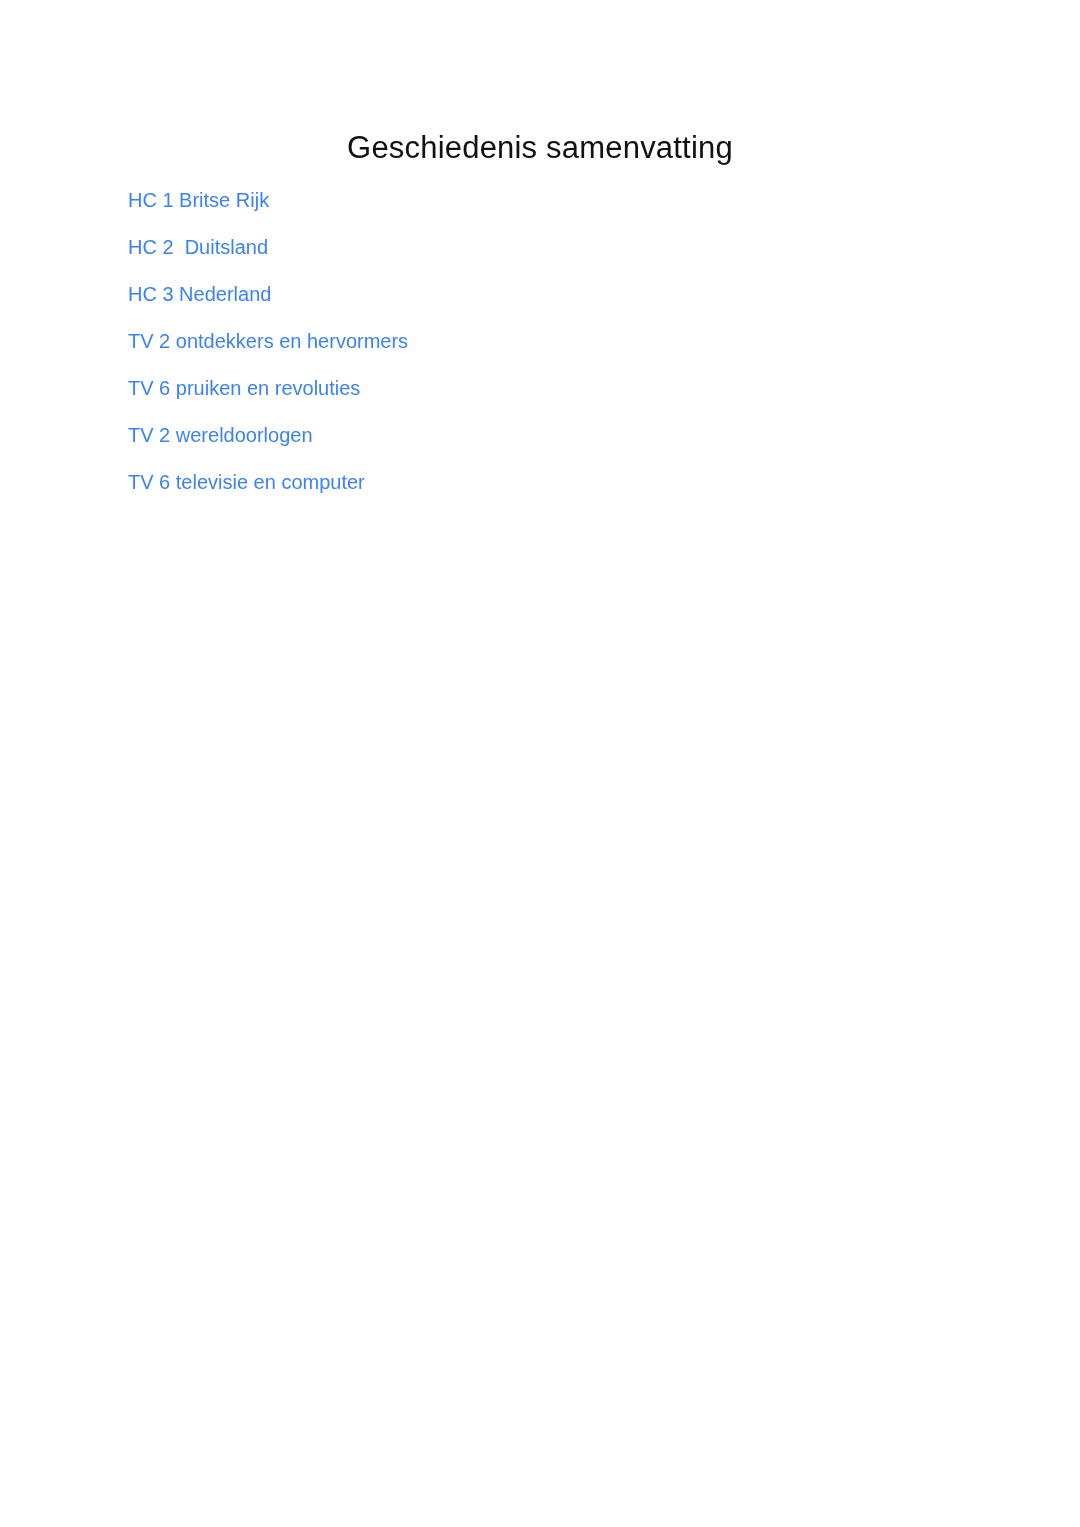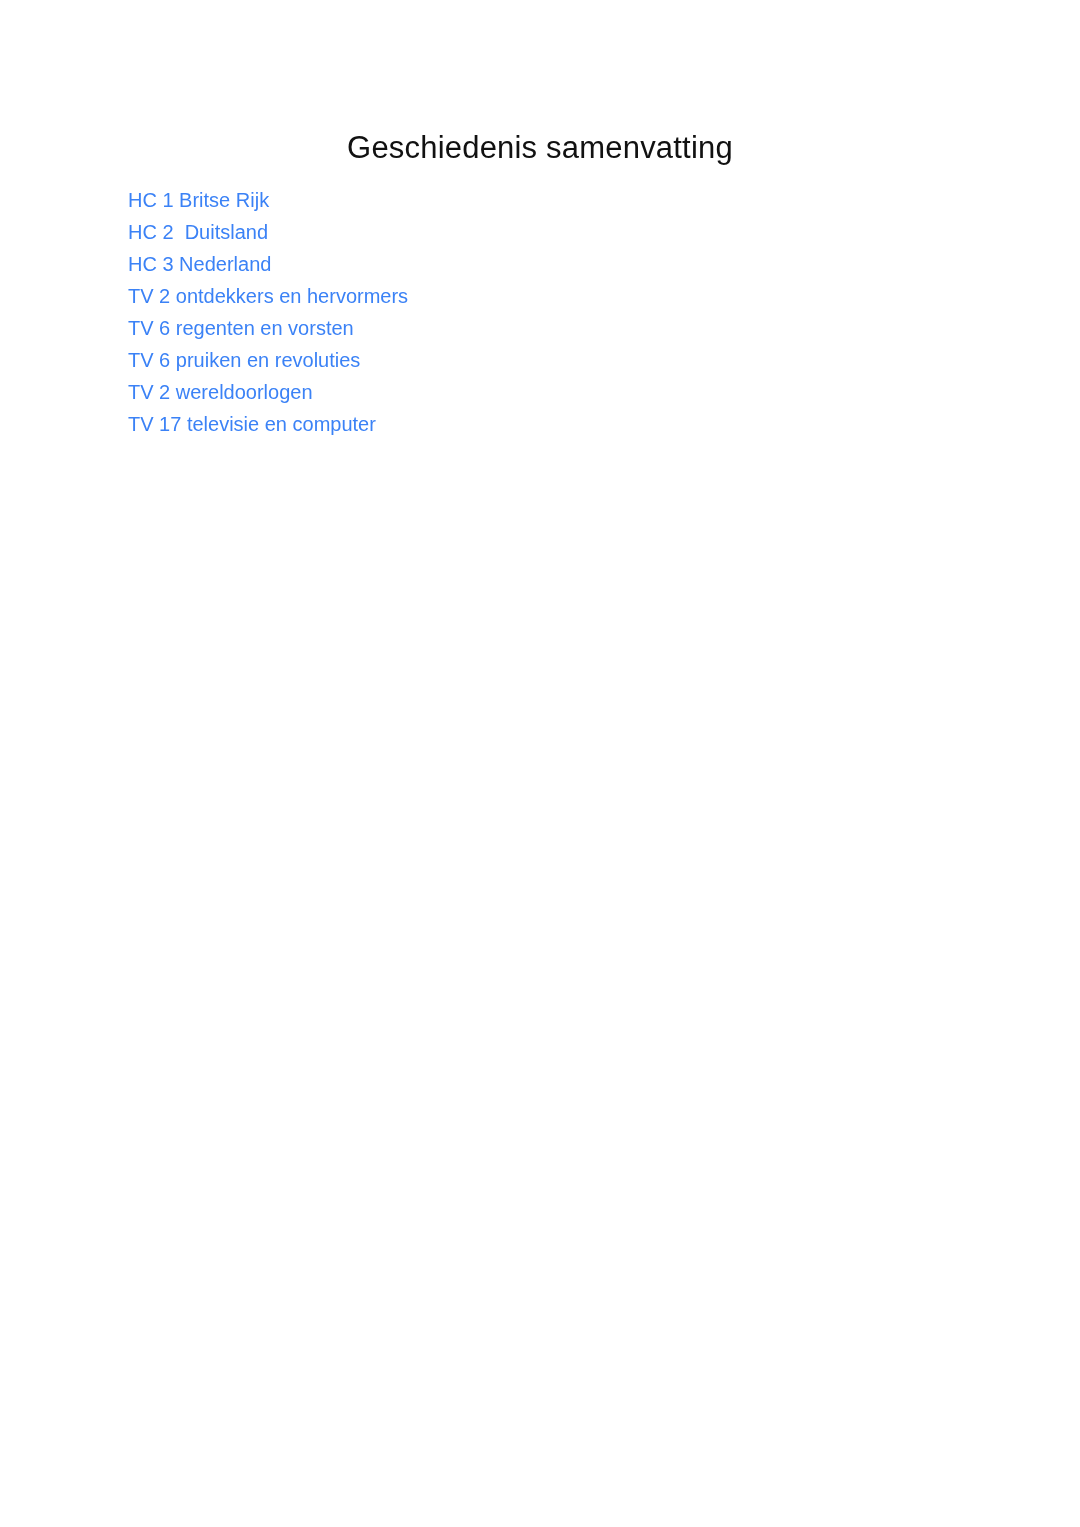--- a/index.html
+++ b/index.html
@@ -41,30 +41,29 @@
       padding: 0;
       list-style: none;
     }
     .toc li {
       font-size: 20px;
       line-height: 28px;
       height: 28px;
       white-space: pre;
       color: #3b82f6;
     }
-    .toc li + li { margin-top: 4px; }
+    .toc li + li { margin-top: 19px; }
   </style>
 </head>
 <body>
 
 <div class="page">
   <div class="title">Geschiedenis samenvatting</div>
   <ul class="toc">
     <li>HC 1 Britse Rijk</li>
     <li>HC 2  Duitsland</li>
     <li>HC 3 Nederland</li>
     <li>TV 2 ontdekkers en hervormers</li>
-    <li>TV 6 regenten en vorsten</li>
     <li>TV 6 pruiken en revoluties</li>
     <li>TV 2 wereldoorlogen</li>
-    <li>TV 17 televisie en computer</li>
+    <li>TV 6 televisie en computer</li>
   </ul>
 </div>
 
 </body></html>

